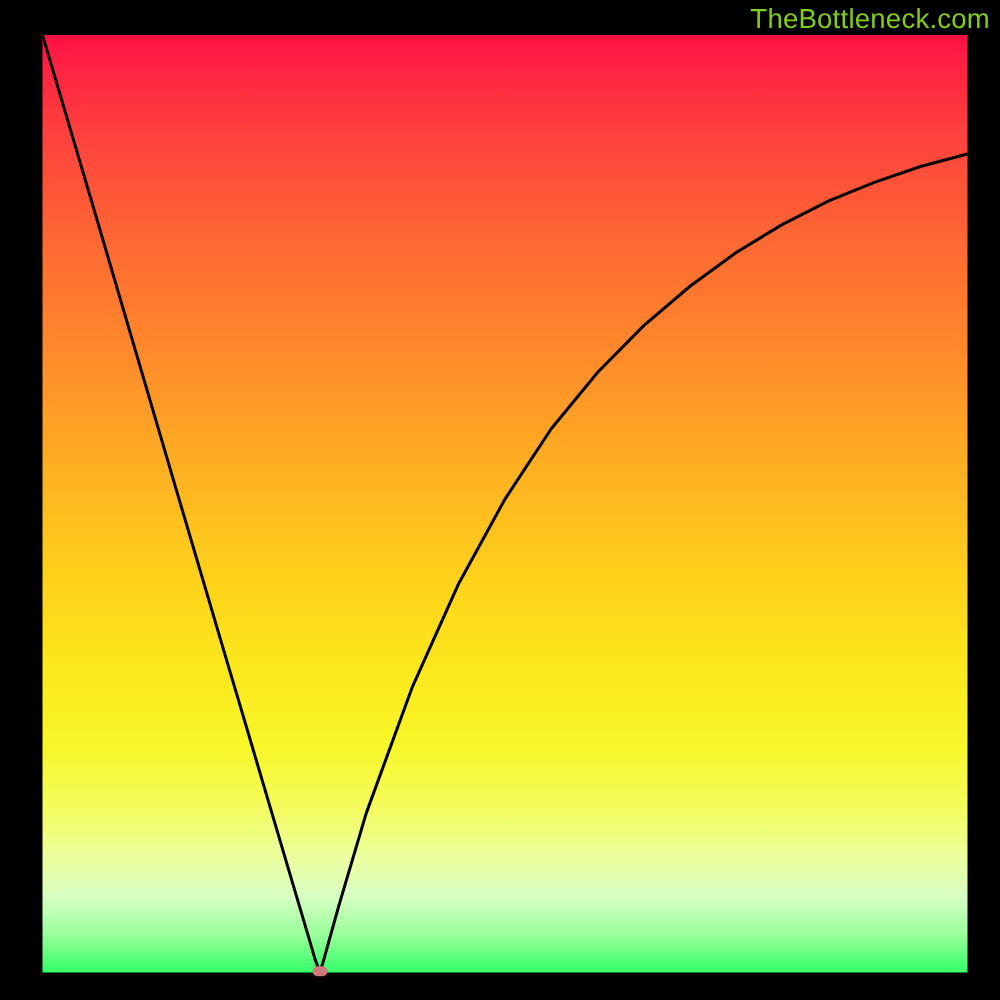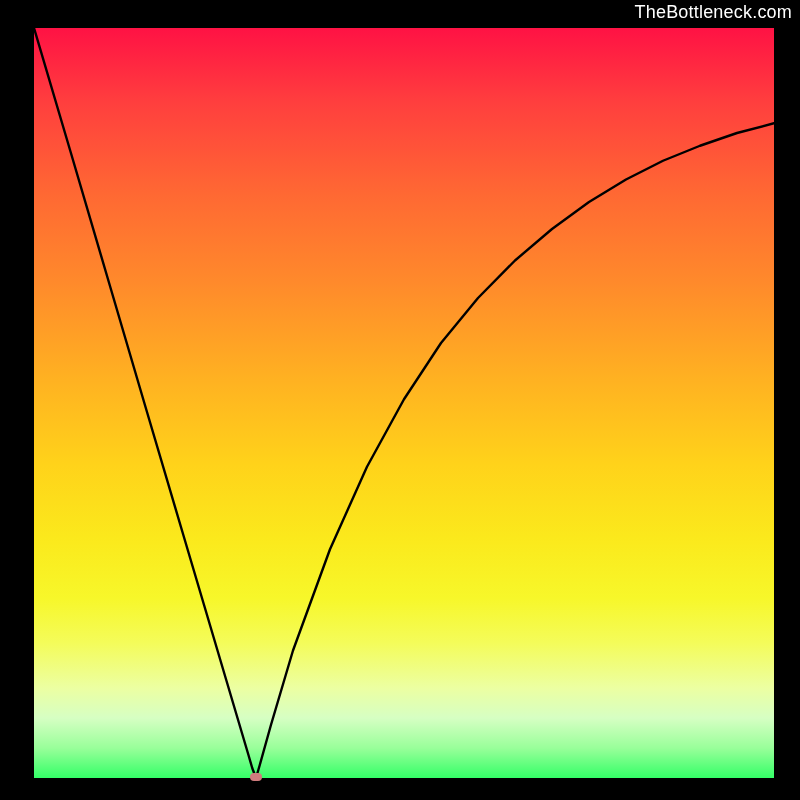--- a/index.html
+++ b/index.html
@@ -14,22 +14,22 @@
   .outer {
     position: relative;
     width: 800px;
     height: 800px;
     background: #000;
   }
   .watermark {
     position: absolute;
     top: 2px;
     right: 8px;
-    color: #ffffff;
-    font-size: 18px;
+    color: #84cc16;
+    font-size: 22px;
     font-weight: 500;
     letter-spacing: 0.2px;
     z-index: 5;
   }
   .plot {
     position: absolute;
     left: 34px;
     top: 28px;
     width: 740px;
     height: 750px;

